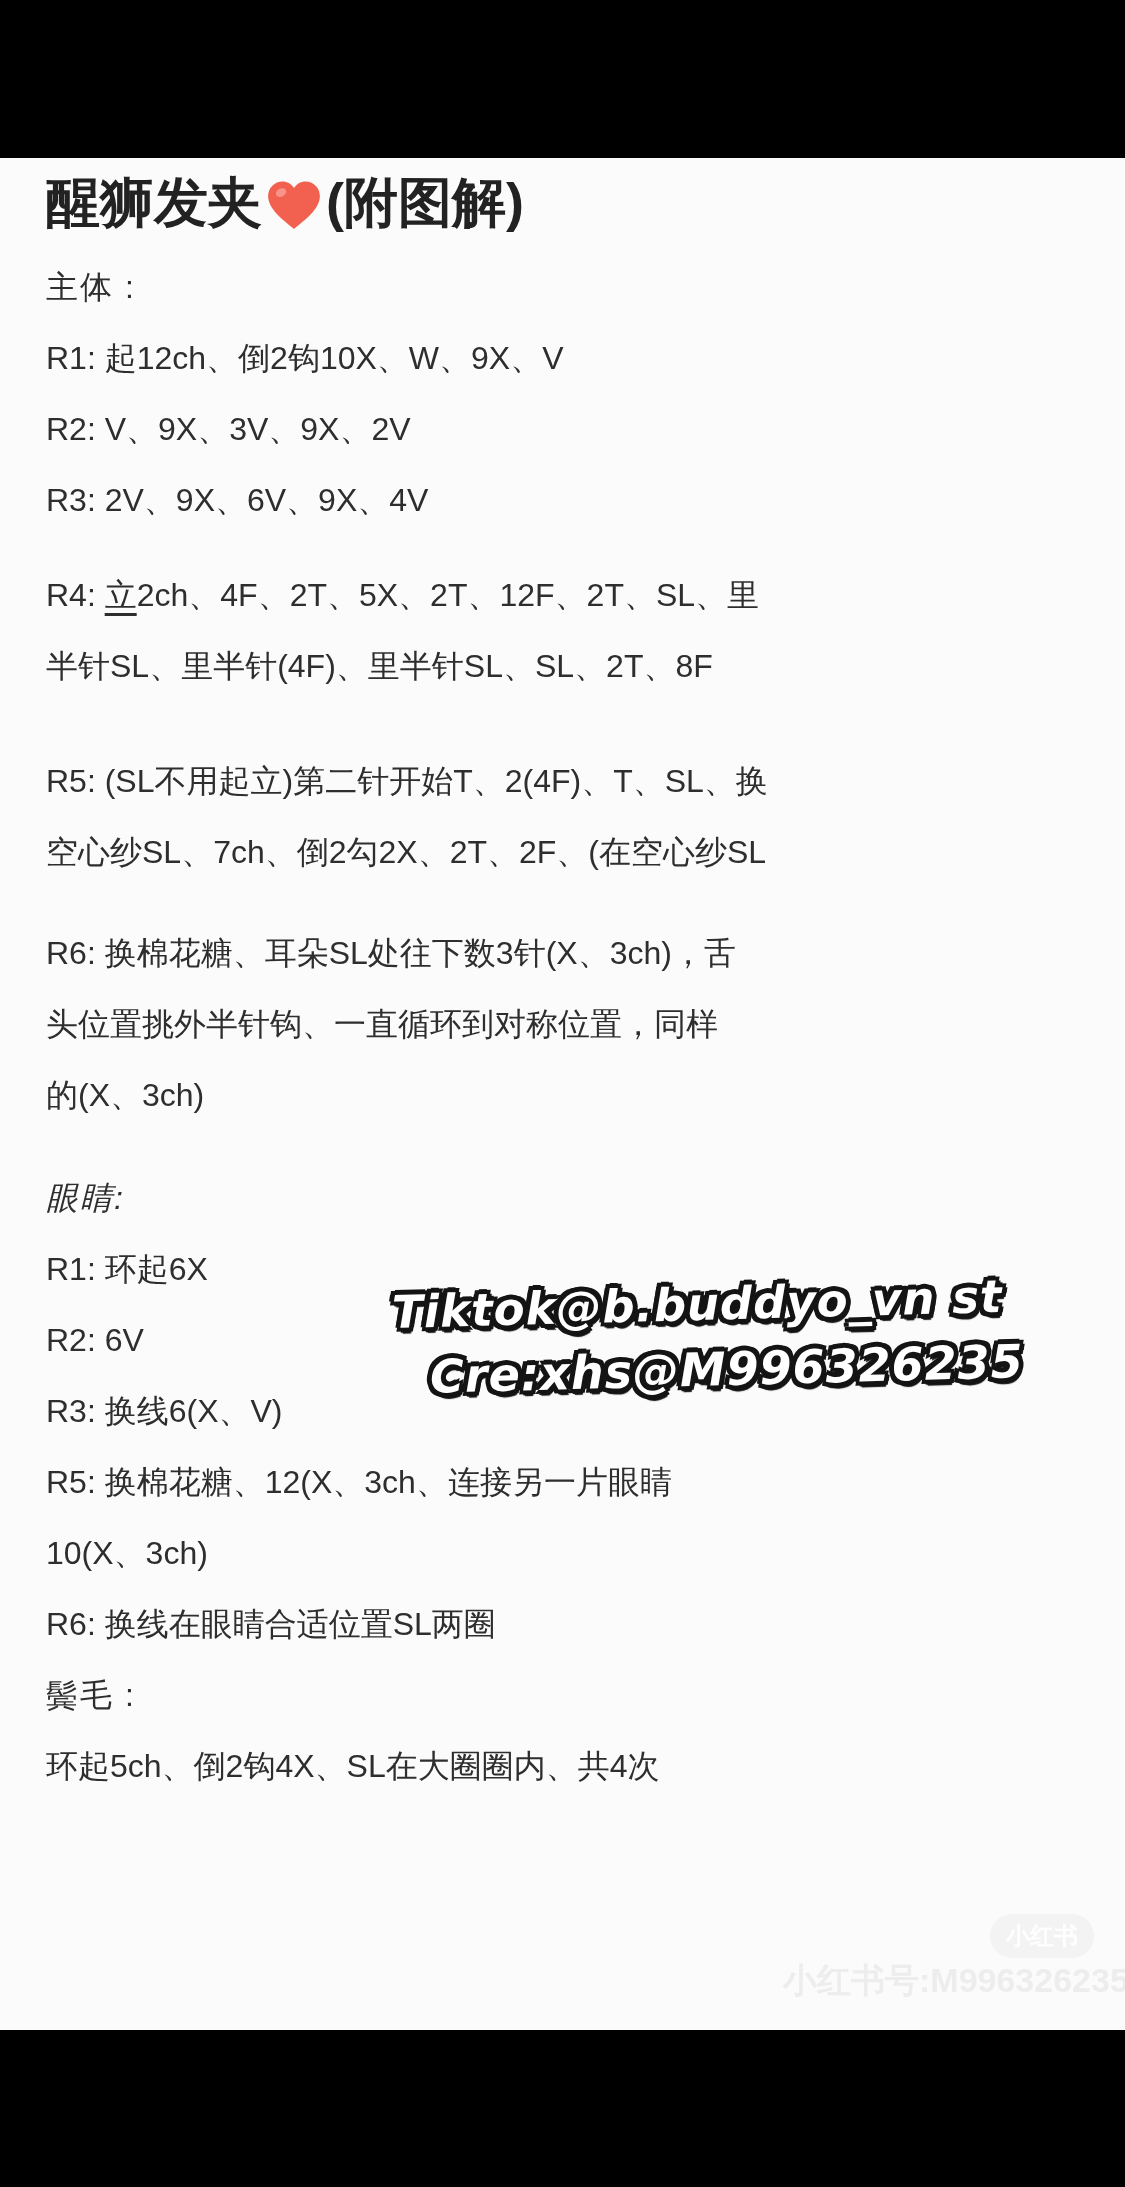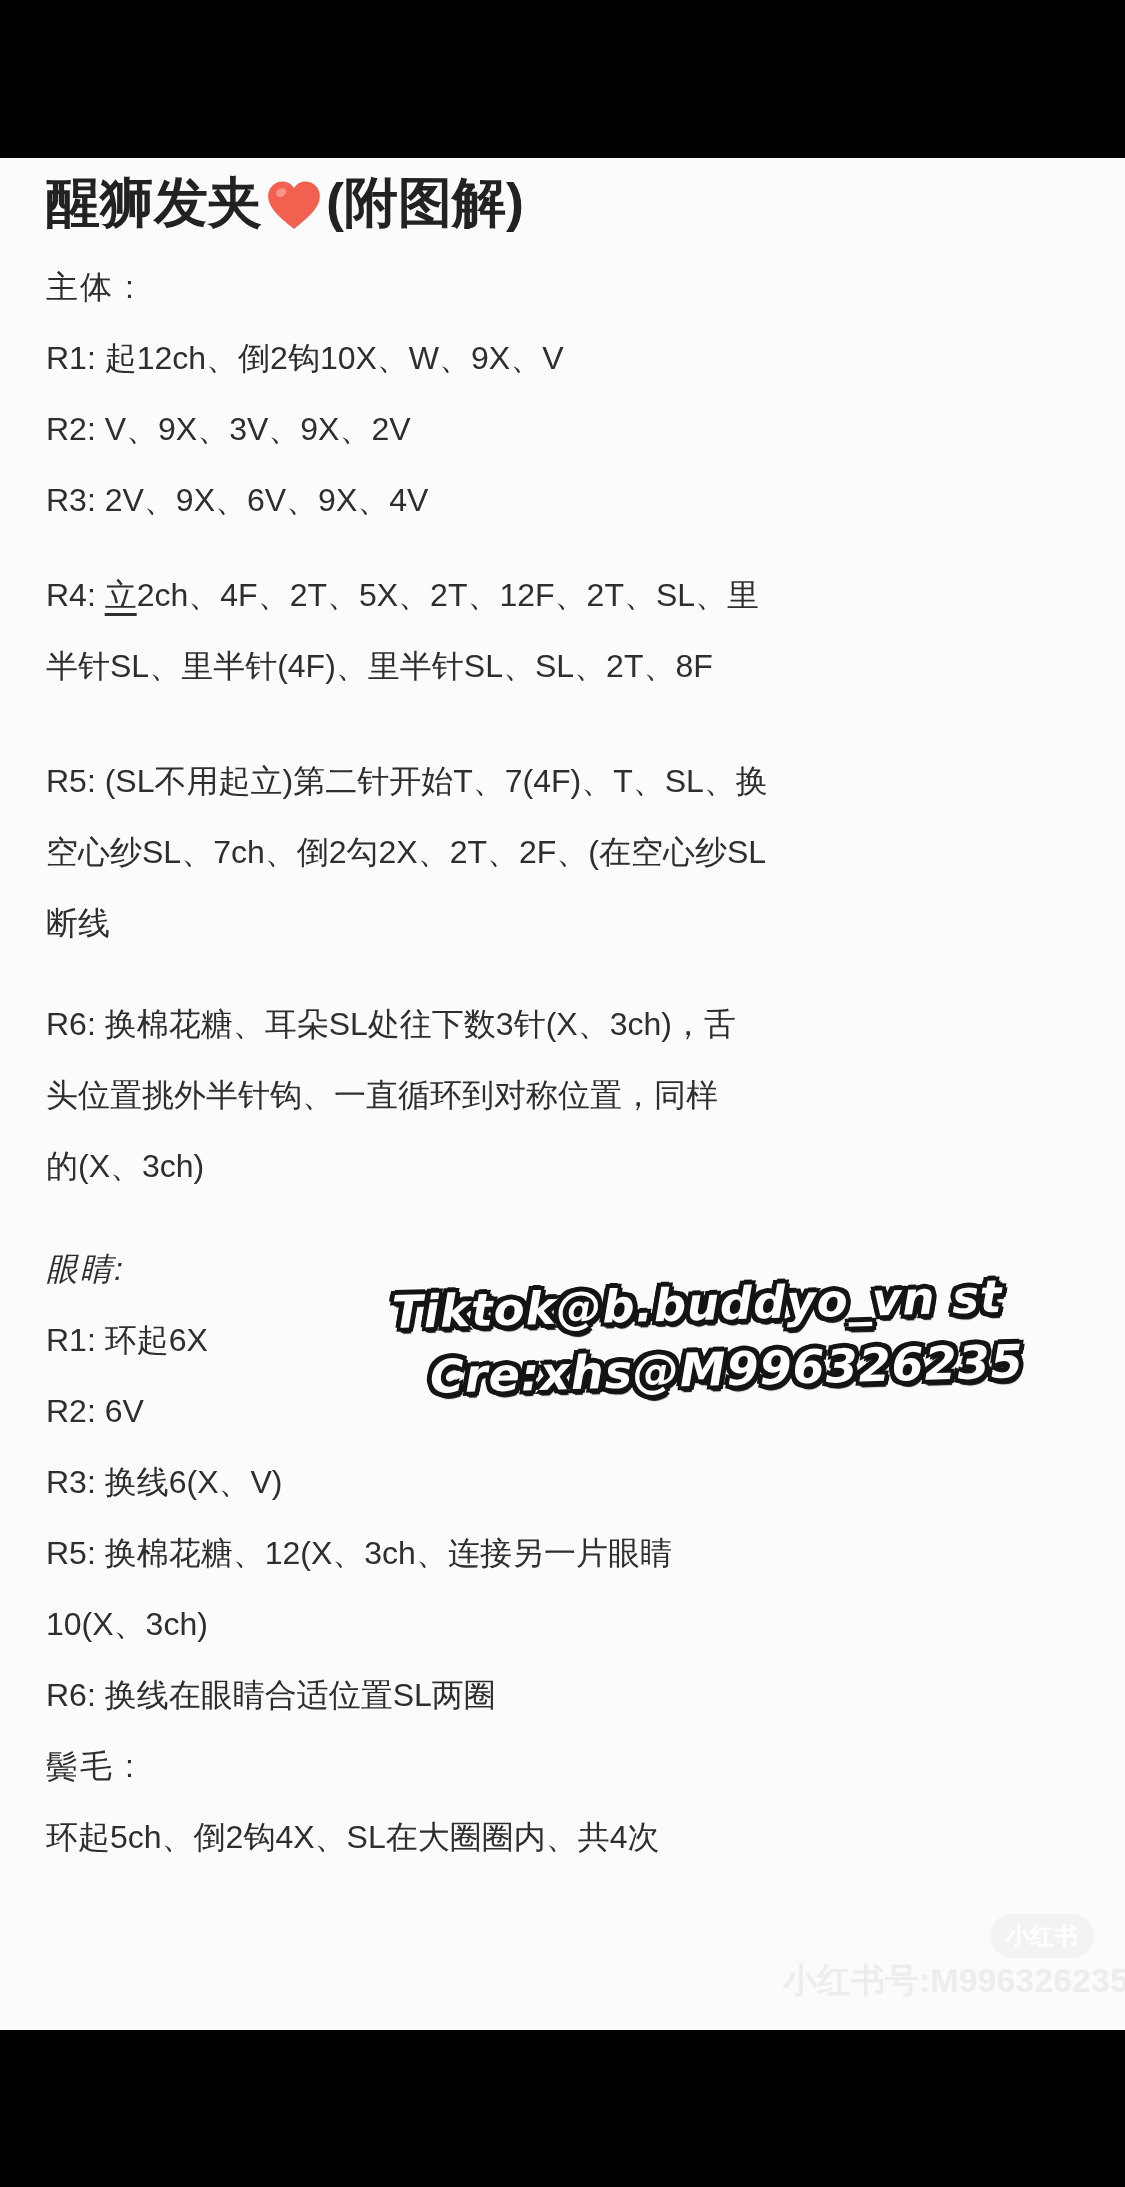--- a/index.html
+++ b/index.html
@@ -70,23 +70,22 @@
     </div>
 
     <div class="line label">主体 :</div>
     <div class="line">R1: 起12ch、倒2钩10X、W、9X、V</div>
     <div class="line">R2: V、9X、3V、9X、2V</div>
     <div class="line">R3: 2V、9X、6V、9X、4V</div>
 
     <div class="line gap24"><span>R4: </span><span class="u">立</span><span>2ch、4F、2T、5X、2T、12F、2T、SL、里</span></div>
     <div class="line">半针SL、里半针(4F)、里半针SL、SL、2T、8F</div>
 
-    <div class="line gap44">R5: (SL不用起立)第二针开始T、7(4F)、T、SL、换</div>
+    <div class="line gap44">R5: (SL不用起立)第二针开始T、2(4F)、T、SL、换</div>
     <div class="line">空心纱SL、7ch、倒2勾2X、2T、2F、(在空心纱SL</div>
-    <div class="line">断线</div>
 
     <div class="line gap30">R6: 换棉花糖、耳朵SL处往下数3针(X、3ch)，舌</div>
     <div class="line">头位置挑外半针钩、一直循环到对称位置，同样</div>
     <div class="line">的(X、3ch)</div>
 
     <div class="line label gap32">眼睛:</div>
     <div class="line">R1: 环起6X</div>
     <div class="line">R2: 6V</div>
     <div class="line">R3: 换线6(X、V)</div>
     <div class="line">R5: 换棉花糖、12(X、3ch、连接另一片眼睛</div>

